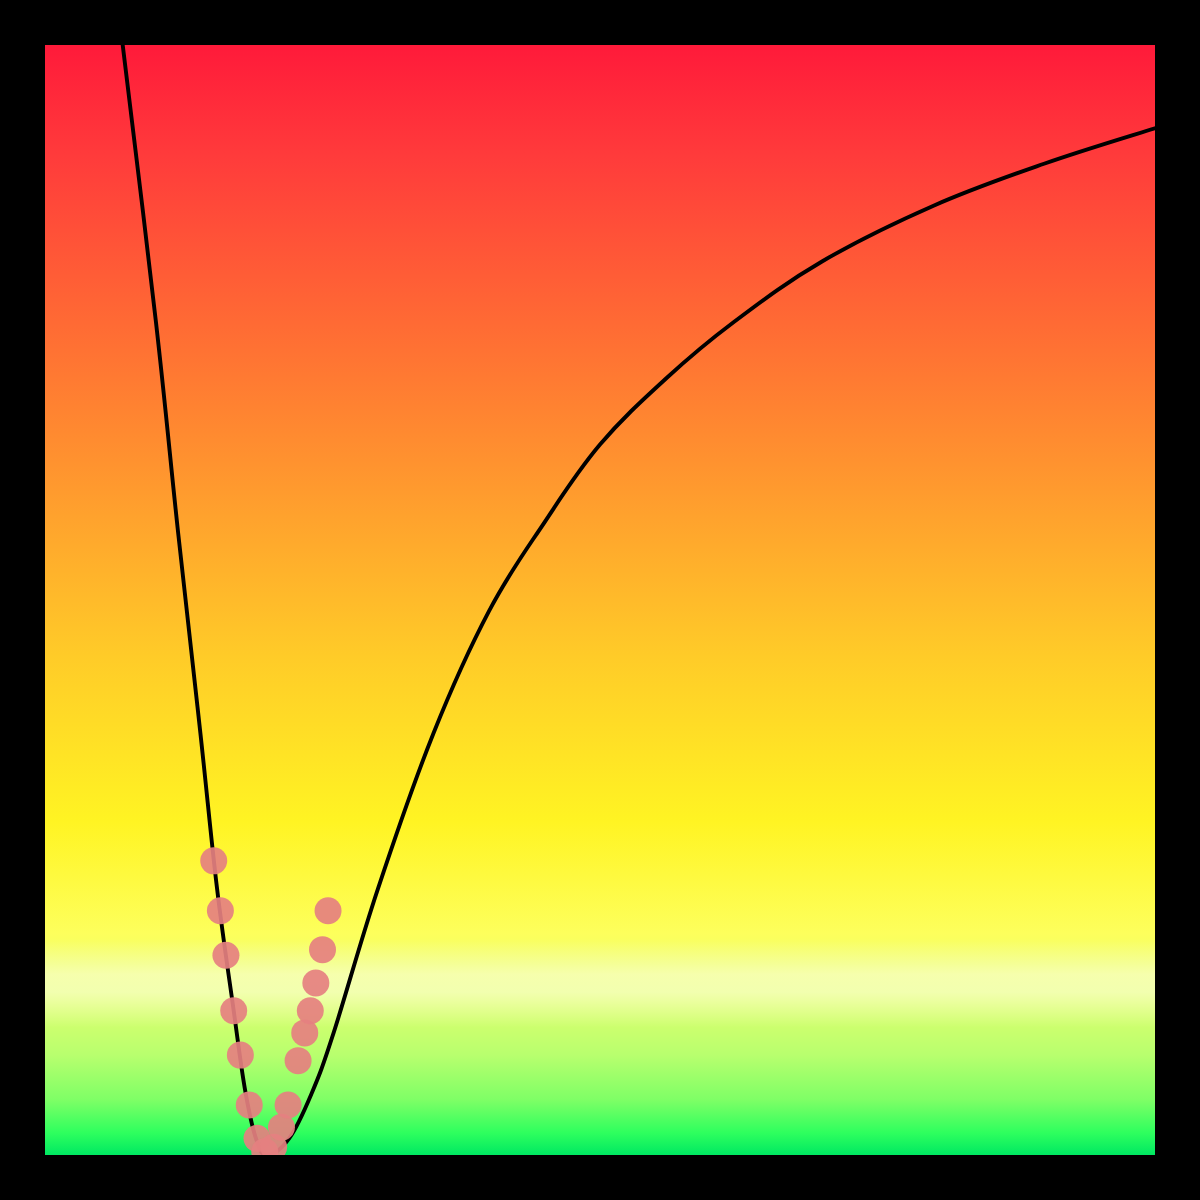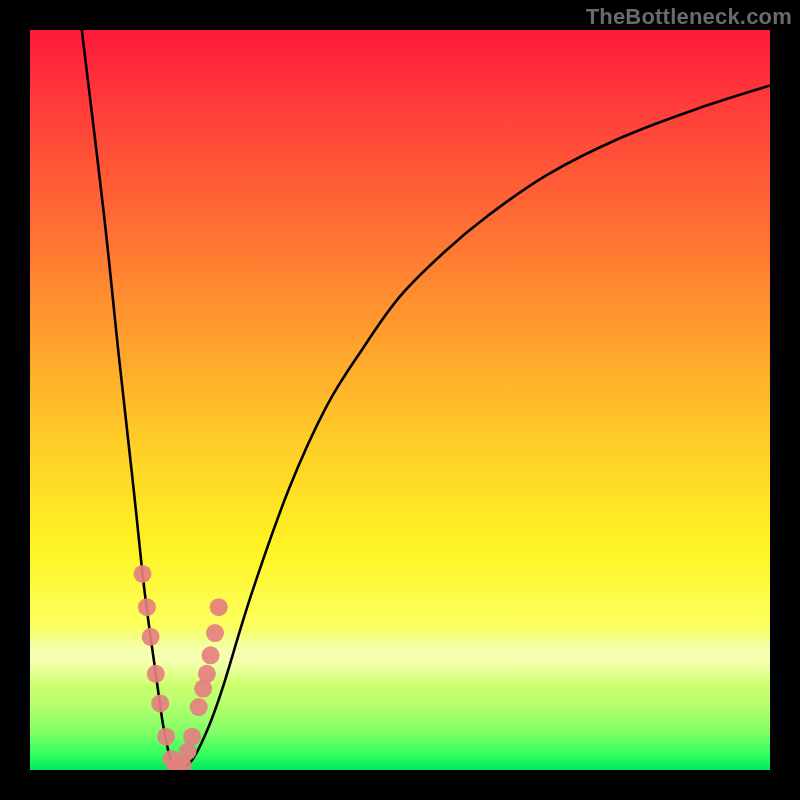--- a/index.html
+++ b/index.html
@@ -95,14 +95,13 @@
           <circle cx="162.06" cy="706.70" r="9" fill="#e58080" fill-opacity="0.92"></circle>
           <circle cx="168.72" cy="677.10" r="9" fill="#e58080" fill-opacity="0.92"></circle>
           <circle cx="173.16" cy="658.60" r="9" fill="#e58080" fill-opacity="0.92"></circle>
           <circle cx="176.86" cy="643.80" r="9" fill="#e58080" fill-opacity="0.92"></circle>
           <circle cx="180.56" cy="625.30" r="9" fill="#e58080" fill-opacity="0.92"></circle>
           <circle cx="185.00" cy="603.10" r="9" fill="#e58080" fill-opacity="0.92"></circle>
           <circle cx="188.70" cy="577.20" r="9" fill="#e58080" fill-opacity="0.92"></circle>
         </g>
     </svg>
   </div>
-  <div class="watermark">TheBottleneck.com</div>
 </div>
 
 </body></html>

